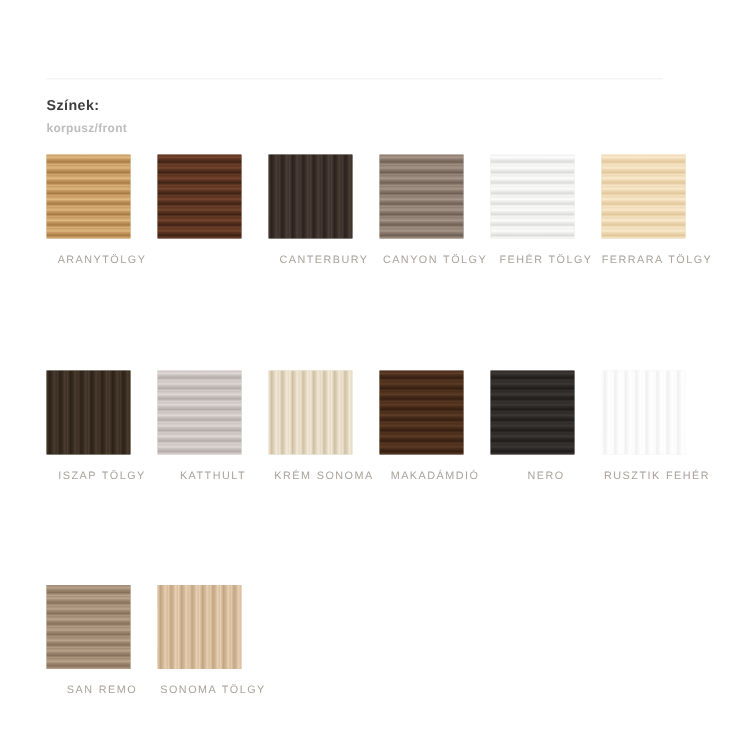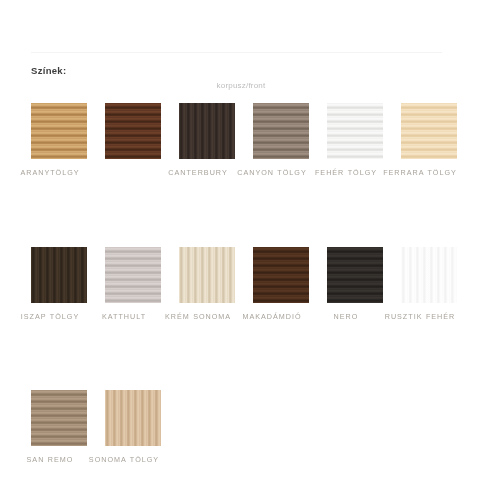--- a/index.html
+++ b/index.html
@@ -36,27 +36,26 @@
   .section-title {
     font-size: 9.5px;
     font-weight: bold;
     color: #3d3d3d;
     letter-spacing: 0.3px;
     line-height: 14px;
     margin: 0;
   }
   .section-sub {
     font-size: 8px;
-    font-weight: normal;
+    font-weight: bold;
     color: #bdbdbd;
     letter-spacing: 0.2px;
     line-height: 13px;
     margin: 0;
     margin-top: 1px;
-    text-align: center;
   }
   .swatch-grid {
     position: absolute;
     left: 31px;
     top: 103px;
     width: 430px;
   }
   .swatch-row {
     display: flex;
     flex-direction: row;
@@ -64,21 +63,21 @@
     margin-bottom: 68px;
   }
   .swatch-row:last-child {
     margin-bottom: 16px;
   }
   .swatch-cell {
     width: 56px;
     margin-right: 18px;
     display: flex;
     flex-direction: column;
-    align-items: flex-end;
+    align-items: flex-start;
   }
   .swatch-cell:last-child {
     margin-right: 0;
   }
   .swatch-chip {
     width: 56px;
     height: 56px;
     position: relative;
     overflow: hidden;
     background: #cccccc;

